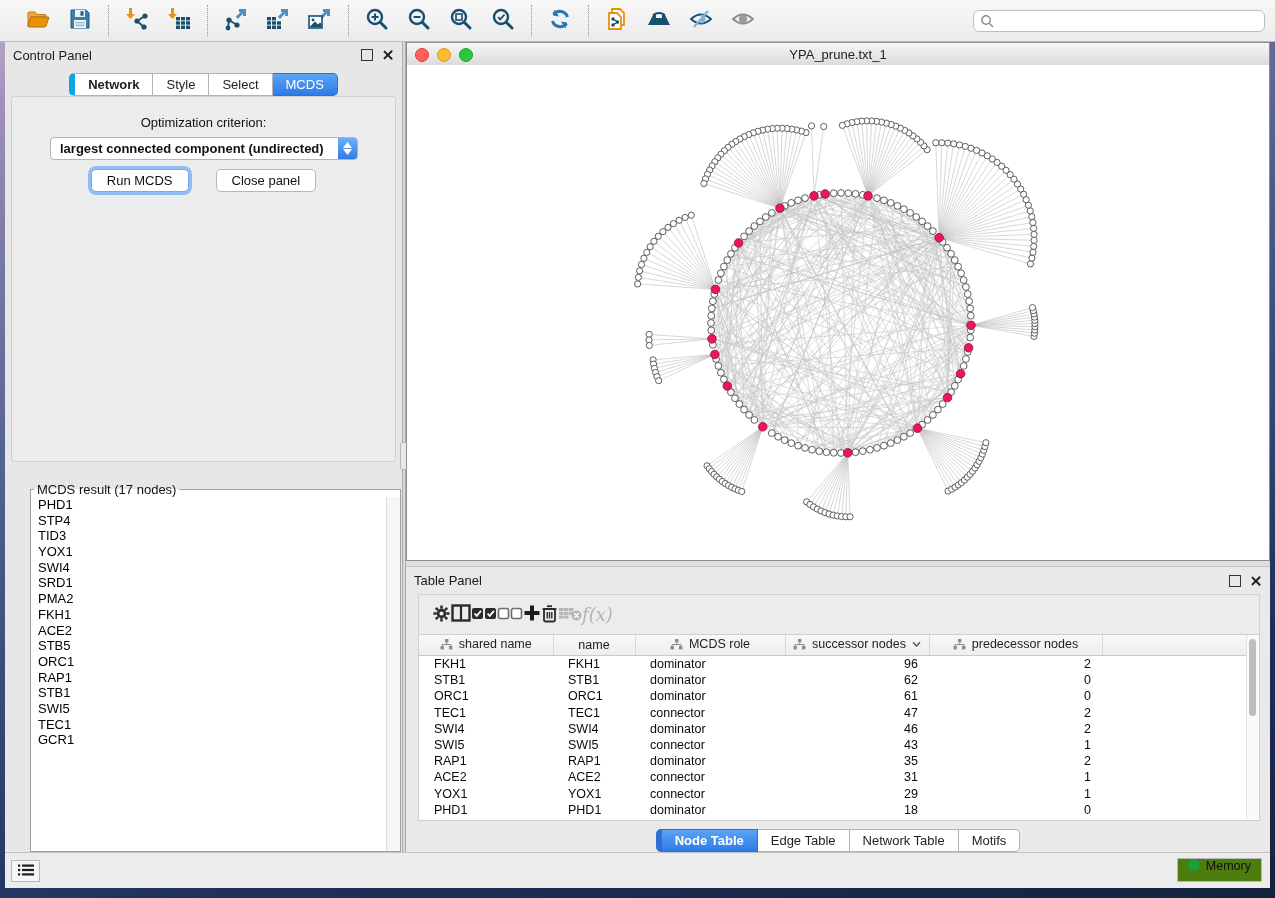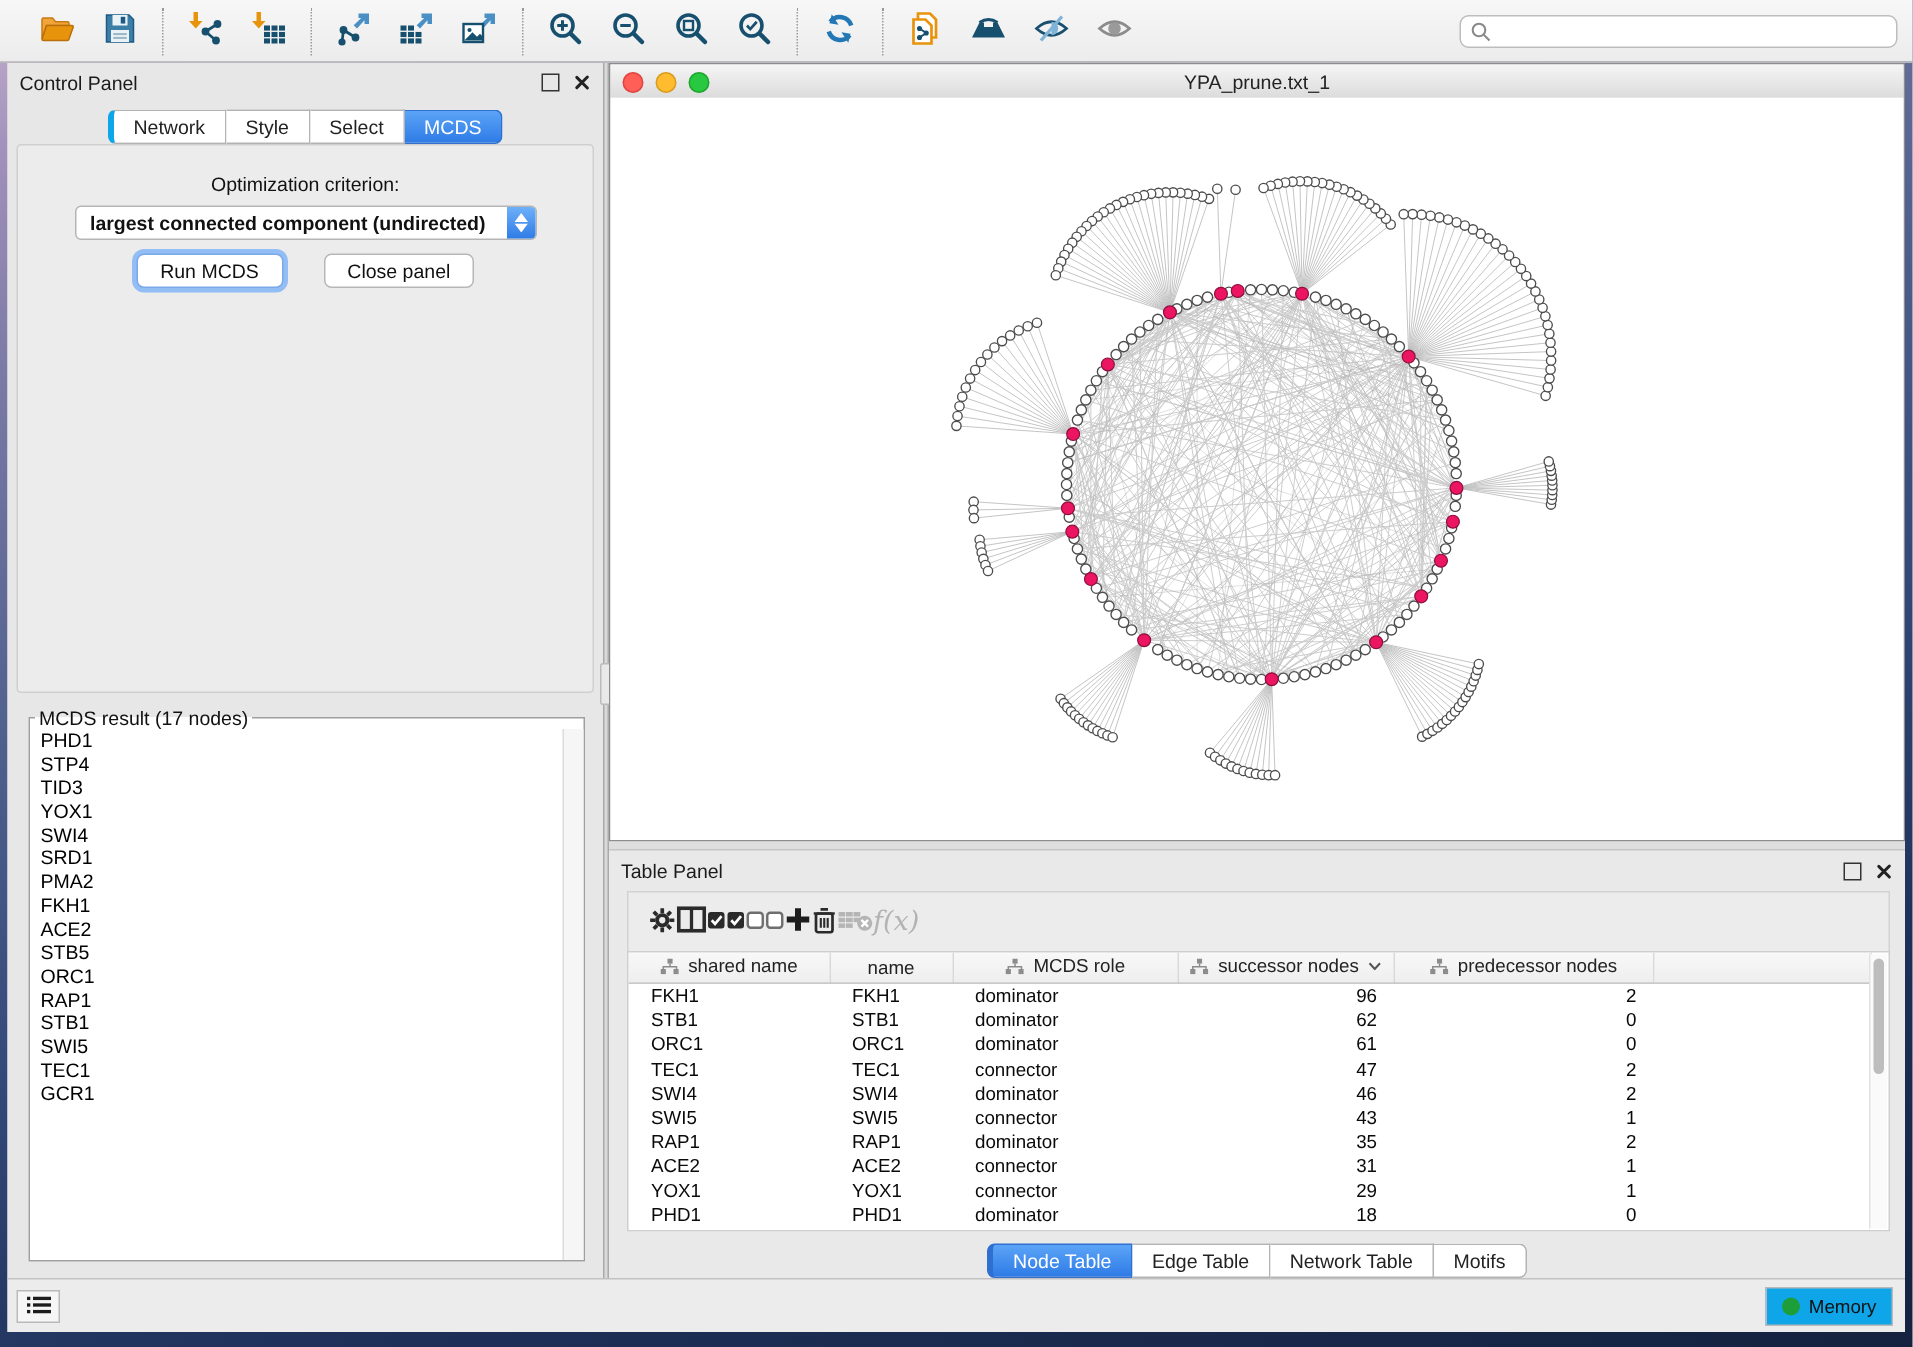--- a/index.html
+++ b/index.html
@@ -26,37 +26,37 @@
   .cpanel{position:absolute;left:0;top:0;width:397px;height:810px;background:#e7e7e7;box-sizing:border-box;}
   .paneltitle{height:26px;display:flex;align-items:center;padding:0 8px;font-size:13px;color:#1b1b1b;}
   .panelbtns{margin-left:auto;display:flex;align-items:center;gap:9px;}
   .floatbtn{width:10px;height:10px;border:1.6px solid #333;background:transparent;display:inline-block;}
   .closebtn{width:12px;height:12px;position:relative;display:inline-block;}
   .closebtn:before,.closebtn:after{content:"";position:absolute;left:5px;top:0;width:2.4px;height:12px;background:#222;border-radius:1px;}
   .closebtn:before{transform:rotate(45deg);}  .closebtn:after{transform:rotate(-45deg);}
   .seg{display:flex;justify-content:center;}
   .seg .tab{height:21px;line-height:21px;padding:0 13px;background:#fff;border:1px solid #b3b3b3;border-left:none;
     font-size:13px;color:#222;cursor:default;}
-  .seg .tab:first-child{border-left:4px solid #0ea5e9;border-radius:5px 0 0 5px;}
+  .seg .tab:first-child{border-left:6px solid #0ea5e9;border-radius:5px 0 0 5px;font-weight:bold;}
   .seg .tab:last-child{border-radius:0 5px 5px 0;}
   .seg .tab.active{background:linear-gradient(#5ba4f7,#2e7be6);border-color:#2e6fd0;color:#fff;}
   .cp-tabs{position:absolute;left:0;top:31px;width:100%;}
   .cp-box{position:absolute;left:6px;top:54px;width:383px;height:364px;background:#ececec;border:1px solid #cfcfcf;border-radius:3px;}
   .optlabel{position:absolute;top:18px;width:100%;text-align:center;font-size:13px;color:#111;}
   .select{position:absolute;left:38px;top:40px;width:308px;height:23px;background:#fff;border:1px solid #b5b5b5;border-radius:4px;
     display:flex;align-items:center;box-sizing:border-box;font-weight:bold;}
   .select .val{flex:1;padding-left:9px;font-size:13px;color:#111;white-space:nowrap;overflow:hidden;}
   .select .step{width:19px;height:100%;border-radius:0 3px 3px 0;background:linear-gradient(#6db0f9,#2f7ce6);
     display:flex;flex-direction:column;align-items:center;justify-content:center;gap:1px;}
   .select .step svg{width:9px;height:6px;}
   .btnrow{position:absolute;left:0;top:72px;width:100%;display:flex;justify-content:center;gap:27px;}
   .macbtn{height:23px;padding:0 15px;background:#fff;border:1px solid #b7b7b7;border-radius:5px;font-size:13px;color:#111;
     font-family:"Liberation Sans",sans-serif;cursor:default;}
   .macbtn.focus{box-shadow:0 0 0 3px rgba(100,165,250,.65);border-color:#7aa8e8;}
-  fieldset.mcds{position:absolute;left:9px;top:424px;width:371px;height:370px;margin:5px;padding:0;
+  fieldset.mcds{position:absolute;left:9px;top:424px;width:371px;height:370px;margin:16px;padding:0;
     border:1px solid #9f9f9f;background:#fff;box-sizing:border-box;}
   fieldset.mcds legend{font-size:13px;color:#111;margin-left:3px;padding:0 3px;background:transparent;}
   .mcdslist{position:absolute;left:0;top:0;right:13px;bottom:0;overflow:hidden;background:#fff;}
   .mcdslist .item{height:15.7px;line-height:15.7px;padding-left:7px;font-size:13px;color:#000;}
   .mcds-sb{position:absolute;top:0;right:0;width:13px;bottom:0;background:#f6f6f6;border-left:1px solid #ddd;}
   
   .vsplit{position:absolute;left:397px;top:0;width:4px;height:810px;background:#d9d9d9;border-left:1px solid #aaa;border-right:1px solid #aaa;box-sizing:border-box;}
   .vsplit .grip{position:absolute;left:-3px;top:400px;width:9px;height:26px;background:#e9e9e9;border:1px solid #bbb;border-radius:2px;}
   .hsplit{position:absolute;left:401px;top:519px;width:864px;height:5px;background:#dedede;}
   
@@ -80,22 +80,22 @@
   table.grid th .hwrap{display:inline-flex;align-items:center;gap:6px;}
   table.grid td{height:16.2px;padding:0 8px 0 15px;color:#0a0a0a;white-space:nowrap;overflow:hidden;}
   table.grid td.num{text-align:right;padding-right:11px;}
   .tsb{position:absolute;top:1px;right:1px;width:11px;bottom:1px;background:#fafafa;border-left:1px solid #e2e2e2;}
   .tsb .thumb{position:absolute;left:1.5px;top:3px;width:7px;height:77px;background:#bdbdbd;border-radius:4px;}
   .ttabs{position:absolute;left:0;right:0;top:262px;}
   
   .statusbar{position:absolute;left:0;top:810px;width:100%;height:36px;background:#ececec;border-top:1px solid #c2c2c2;box-sizing:border-box;}
   .listbtn{position:absolute;left:6px;top:7px;width:29px;height:22px;background:#f6f6f6;border:1px solid #b9b9b9;
     display:flex;align-items:center;justify-content:center;}
-  .membtn{position:absolute;right:8px;top:5px;height:24px;background:#0ea5e9;border:1px solid #b9b9b9;
-    display:flex;align-items:center;gap:6px;padding:12px 10px;font-size:12.5px;color:#111;}
+  .membtn{position:absolute;right:8px;top:5px;height:24px;background:#4d7c0f;border:1px solid #b9b9b9;
+    display:flex;align-items:flex-start;gap:6px;padding:0 10px;font-size:12.5px;color:#111;}
   .memdot{width:12px;height:12px;border-radius:50%;background:#1d9e38;}
   .hicon{width:13px;height:11px;}
 </style>
 </head>
 <body>
 
 <div class="toolbar">
   <div class="tgroup">
     <button class="tbtn">
         <span>

